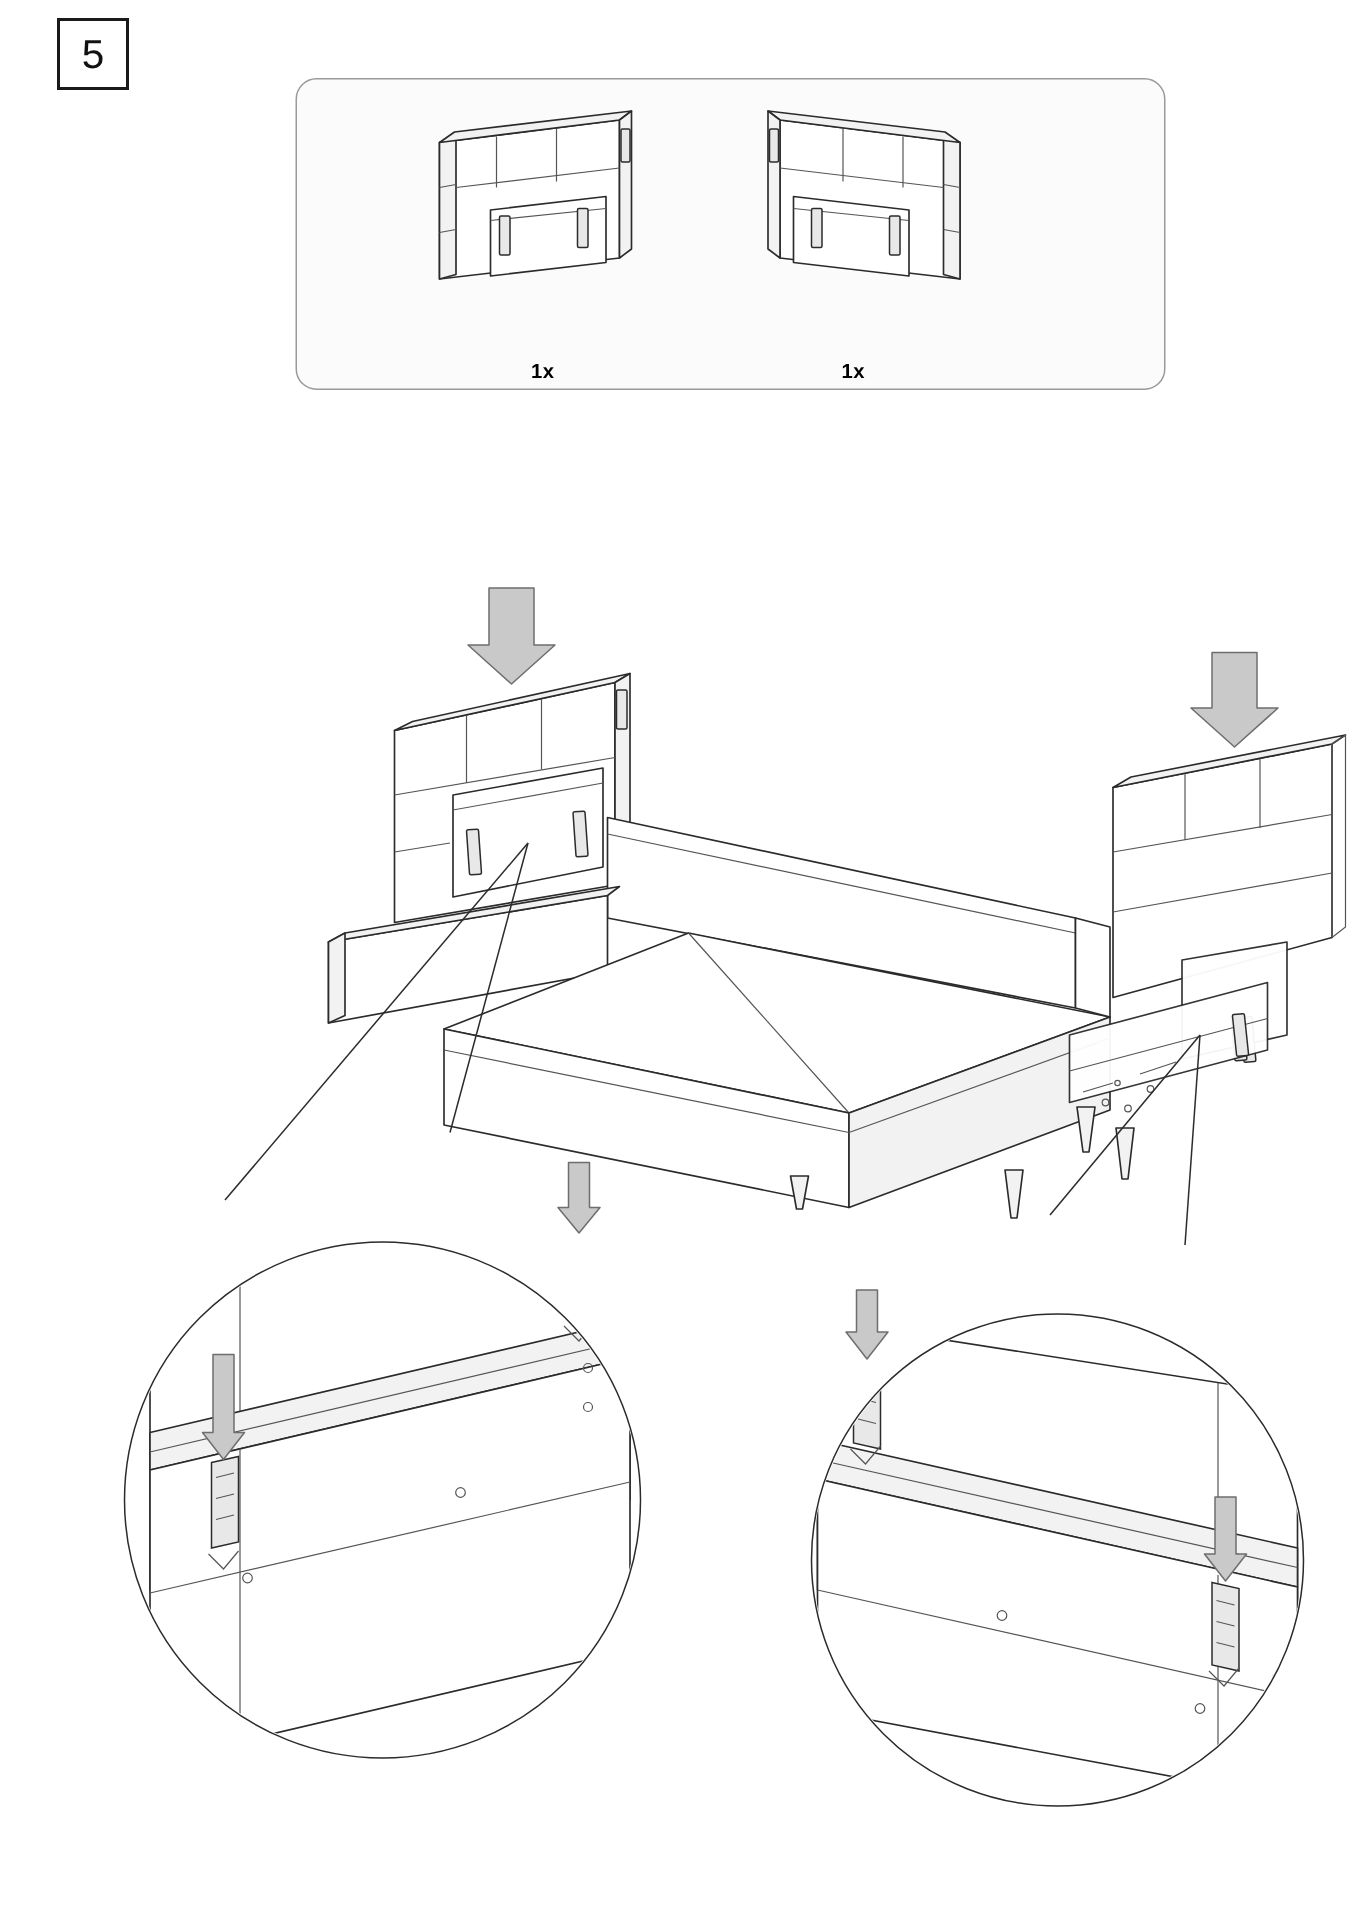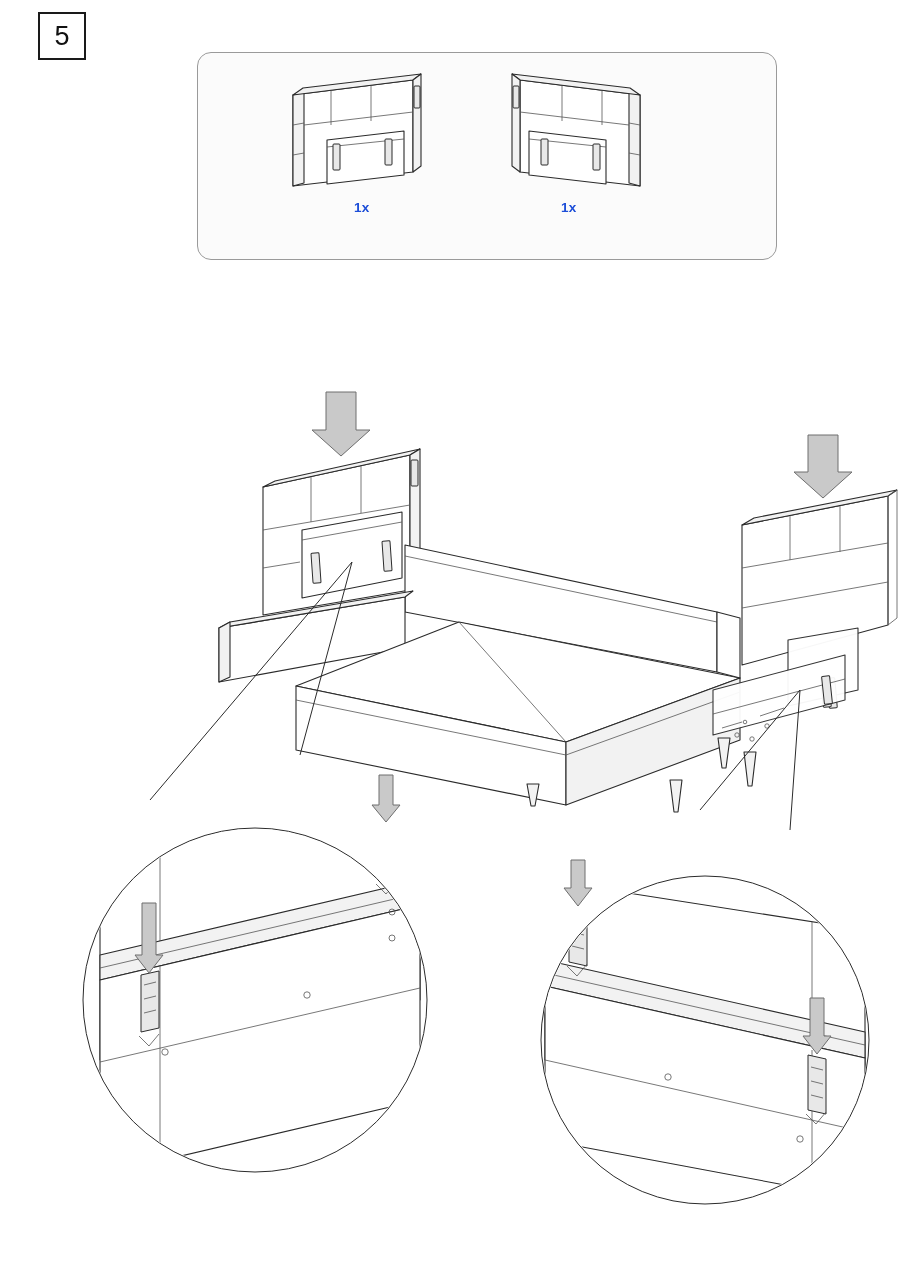--- a/index.html
+++ b/index.html
@@ -49,22 +49,23 @@
     height: 208px;
     border: 1px solid #9a9a9a;
     border-radius: 14px;
     background: #fbfbfb;
     box-sizing: border-box;
   }
   .qty-label {
     position: absolute;
     font-size: 13.5px;
     font-weight: bold;
-    color: #1d4ed8;
+    color: #000000;
     letter-spacing: 0.3px;
+    margin-top: 40px;
   }
   .qty-a { left: 354px; top: 200px; }
   .qty-b { left: 561px; top: 200px; }
 
   svg.art {
     position: absolute;
     left: 0;
     top: 0;
     width: 900px;
     height: 1280px;

